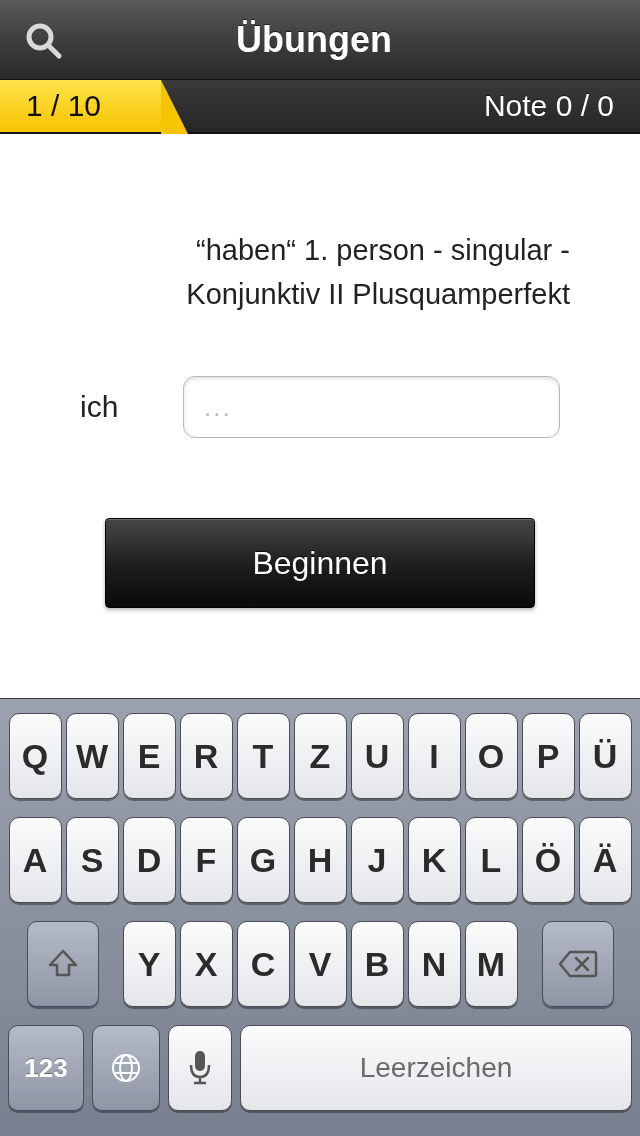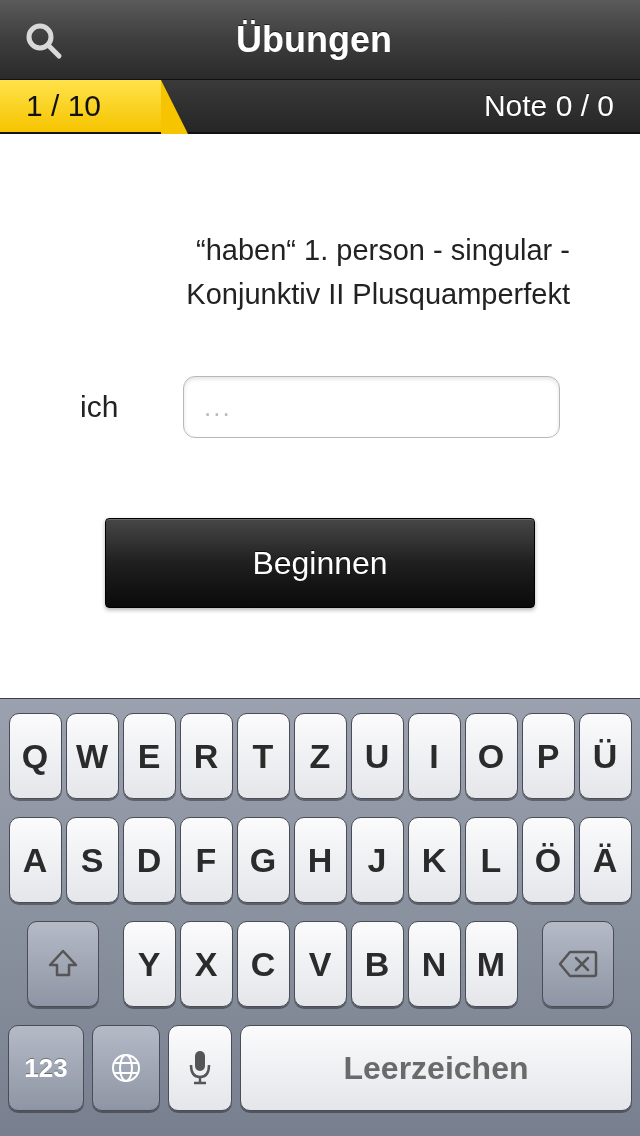--- a/index.html
+++ b/index.html
@@ -165,21 +165,21 @@
   .row1 .key { flex: 0 0 53px; }
   .row2 .key { flex: 0 0 53px; }
   .row3 .key { flex: 0 0 53px; }
   .row3 .shift, .row3 .backspace { flex: 0 0 72px; background: linear-gradient(to bottom,#b4bac6 0%,#8e95a4 100%); }
   .row3 .spacer { width: 16px; flex: 0 0 16px; }
   .row4 { gap: 8px; padding: 0 4px; }
   .row4 .key { height: 86px; }
   .row4 .k123 { flex: 0 0 76px; font-size: 26px; }
   .row4 .kglobe { flex: 0 0 68px; }
   .row4 .kmic { flex: 0 0 64px; background: linear-gradient(to bottom,#fbfbfc 0%,#e4e6ea 100%); }
-  .row4 .kspace { flex: 1; background: linear-gradient(to bottom,#fbfbfc 0%,#e4e6ea 100%); font-weight:700; color:#6a6a6a; font-size:32px;text-align:center; }
+  .row4 .kspace { flex: 1; background: linear-gradient(to bottom,#fbfbfc 0%,#e4e6ea 100%); font-weight:400; color:#6a6a6a; font-size:28px;text-align:center; }
   .row4 .kreturn { flex: 0 0 136px; font-size: 28px; font-weight:700; }
 
   svg { display:block; }
 </style>
 </head>
 <body>
 
 <div class="header">
   <div class="search-icon-wrap">
     <svg width="40" height="40" viewBox="0 0 40 40">

